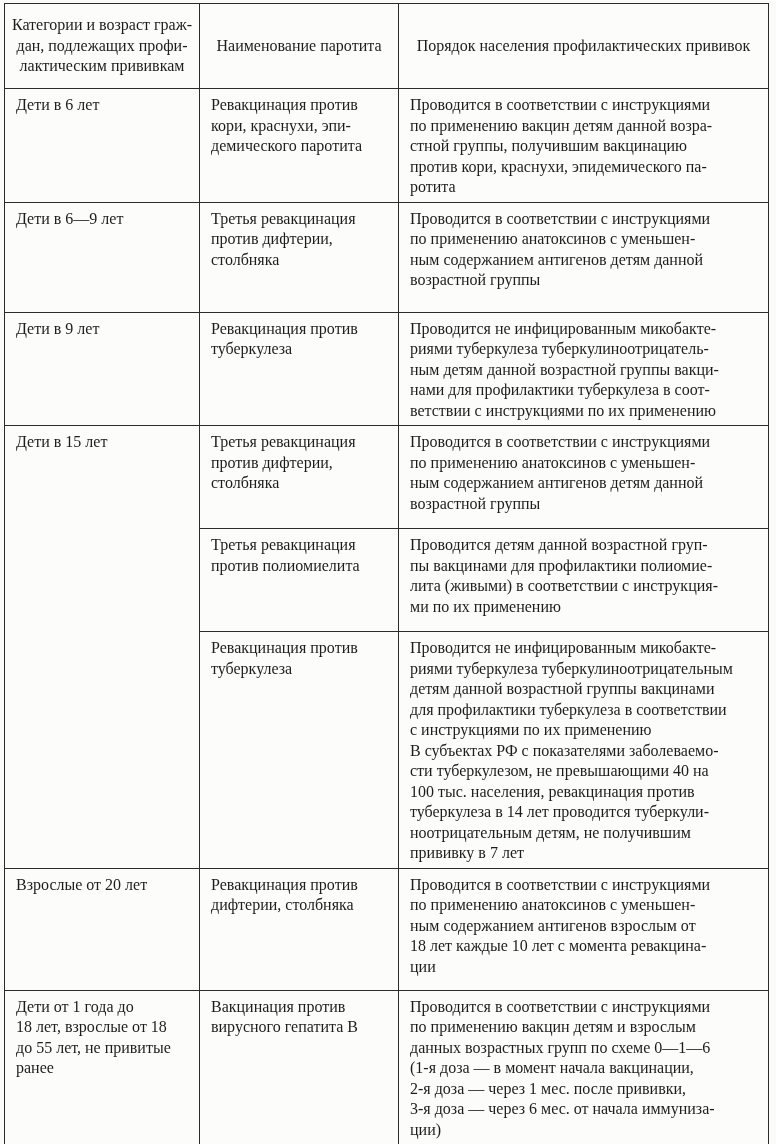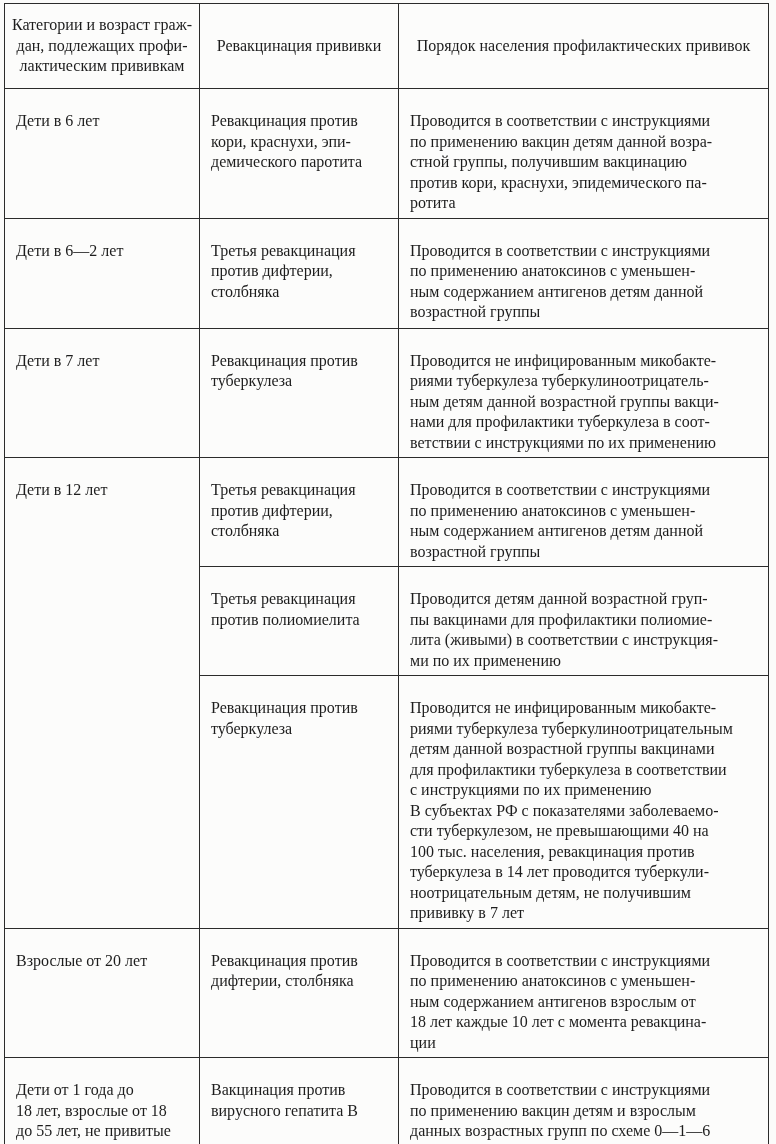--- a/index.html
+++ b/index.html
@@ -36,79 +36,79 @@
   }
   table.doc-table th {
     font-weight: normal;
     text-align: center;
     vertical-align: middle;
     padding: 4px 6px;
   }
   table.doc-table td {
     text-align: left;
     vertical-align: top;
-    padding: 22px 8px 4px 11px;
+    padding: 6px 8px 4px 11px;
   }
   td.cat { padding-left: 9px; }
 </style>
 </head>
 <body>
 
 <div class="page">
   <table class="doc-table">
     <colgroup>
       <col style="width:195px">
       <col style="width:199px">
       <col style="width:370px">
     </colgroup>
     <tbody>
       <tr style="height:85px">
         <th>Категории и возраст граж-
 дан, подлежащих профи-
 лактическим прививкам</th>
-        <th>Ревакцинация прививки</th>
+        <th>Наименование паротита</th>
         <th>Порядок населения профилактических прививок</th>
       </tr>
 
       <tr style="height:112px">
         <td class="cat">Дети в 6 лет</td>
         <td>Ревакцинация против
 кори, краснухи, эпи-
 демического паротита</td>
         <td>Проводится в соответствии с инструкциями
 по применению вакцин детям данной возра-
 стной группы, получившим вакцинацию
 против кори, краснухи, эпидемического па-
 ротита</td>
       </tr>
 
       <tr style="height:110px">
-        <td class="cat">Дети в 6—2 лет</td>
+        <td class="cat">Дети в 6—9 лет</td>
         <td>Третья ревакцинация
 против дифтерии,
 столбняка</td>
         <td>Проводится в соответствии с инструкциями
 по применению анатоксинов с уменьшен-
 ным содержанием антигенов детям данной
 возрастной группы</td>
       </tr>
 
       <tr style="height:112px">
-        <td class="cat">Дети в 7 лет</td>
+        <td class="cat">Дети в 9 лет</td>
         <td>Ревакцинация против
 туберкулеза</td>
         <td>Проводится не инфицированным микобакте-
 риями туберкулеза туберкулиноотрицатель-
 ным детям данной возрастной группы вакци-
 нами для профилактики туберкулеза в соот-
 ветствии с инструкциями по их применению</td>
       </tr>
 
       <tr style="height:103px">
-        <td class="cat" rowspan="3">Дети в 12 лет</td>
+        <td class="cat" rowspan="3">Дети в 15 лет</td>
         <td>Третья ревакцинация
 против дифтерии,
 столбняка</td>
         <td>Проводится в соответствии с инструкциями
 по применению анатоксинов с уменьшен-
 ным содержанием антигенов детям данной
 возрастной группы</td>
       </tr>
       <tr style="height:103px">
         <td>Третья ревакцинация

